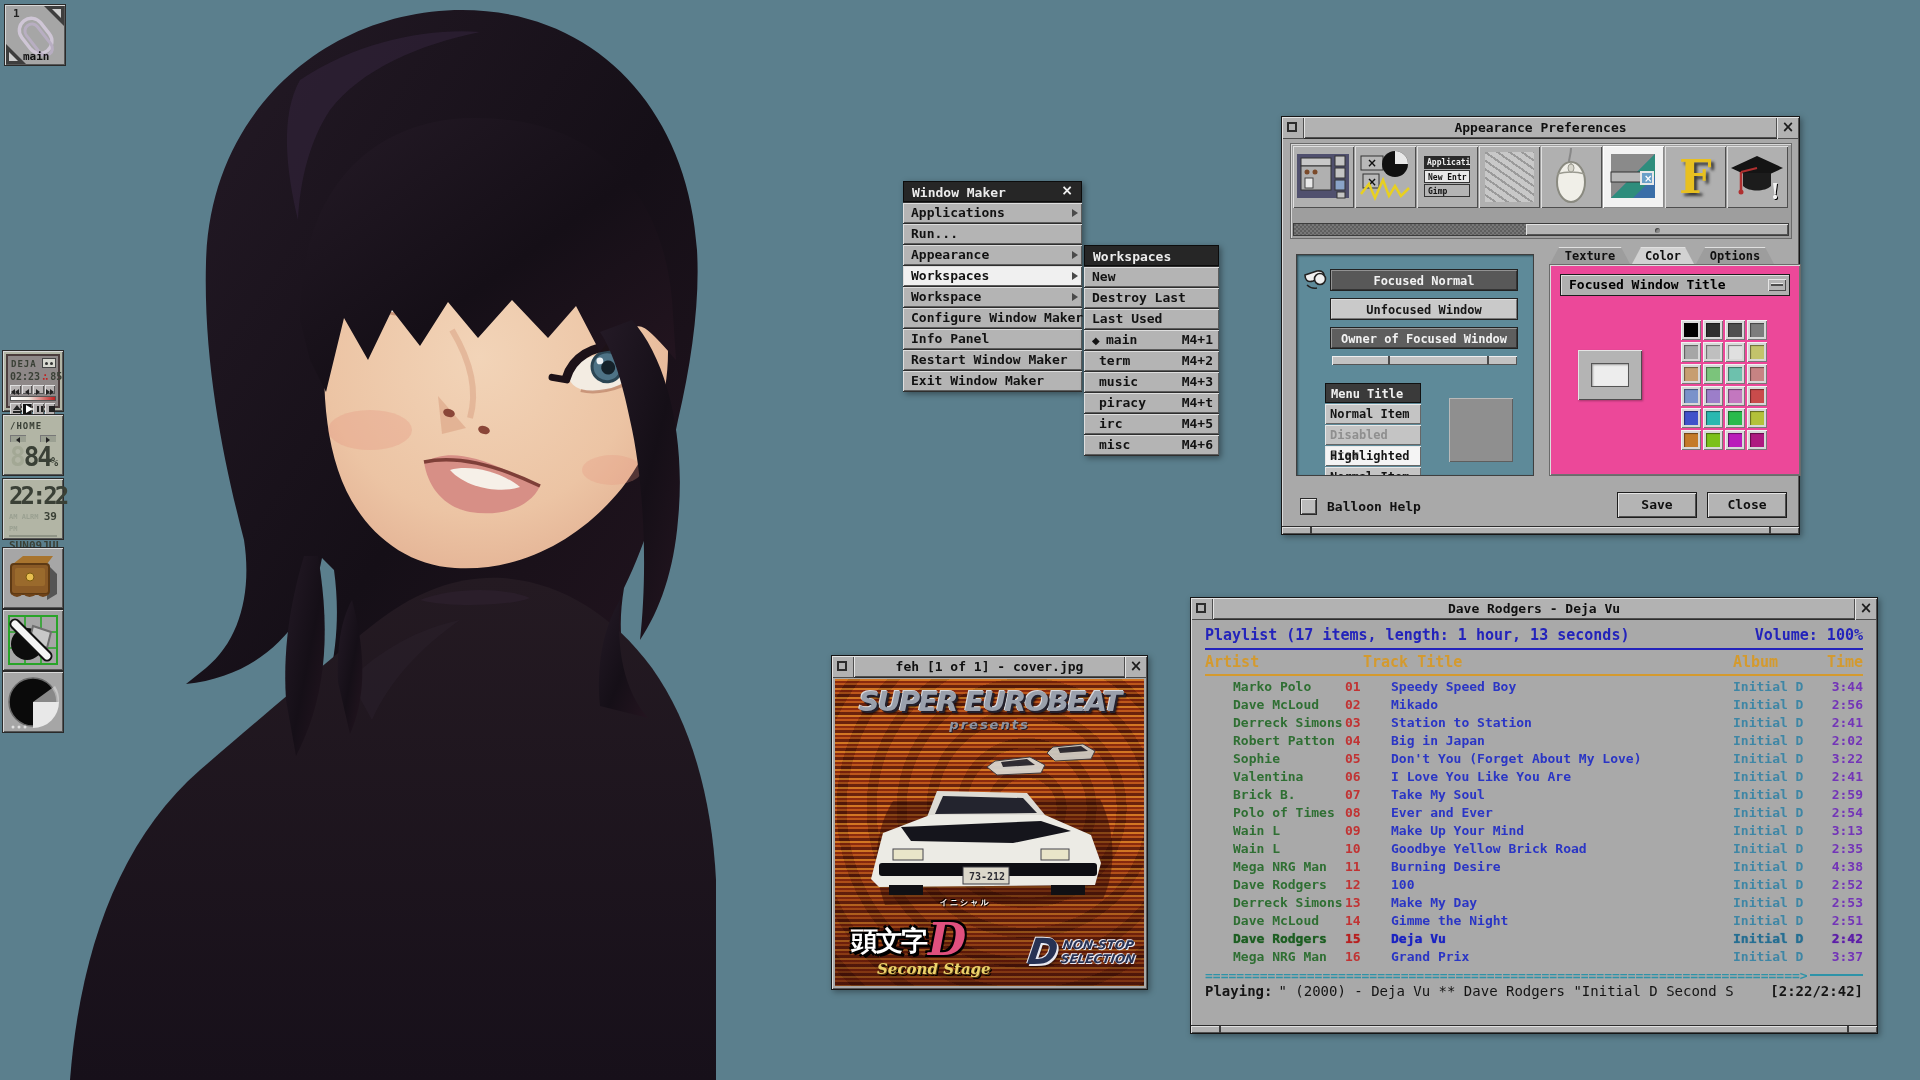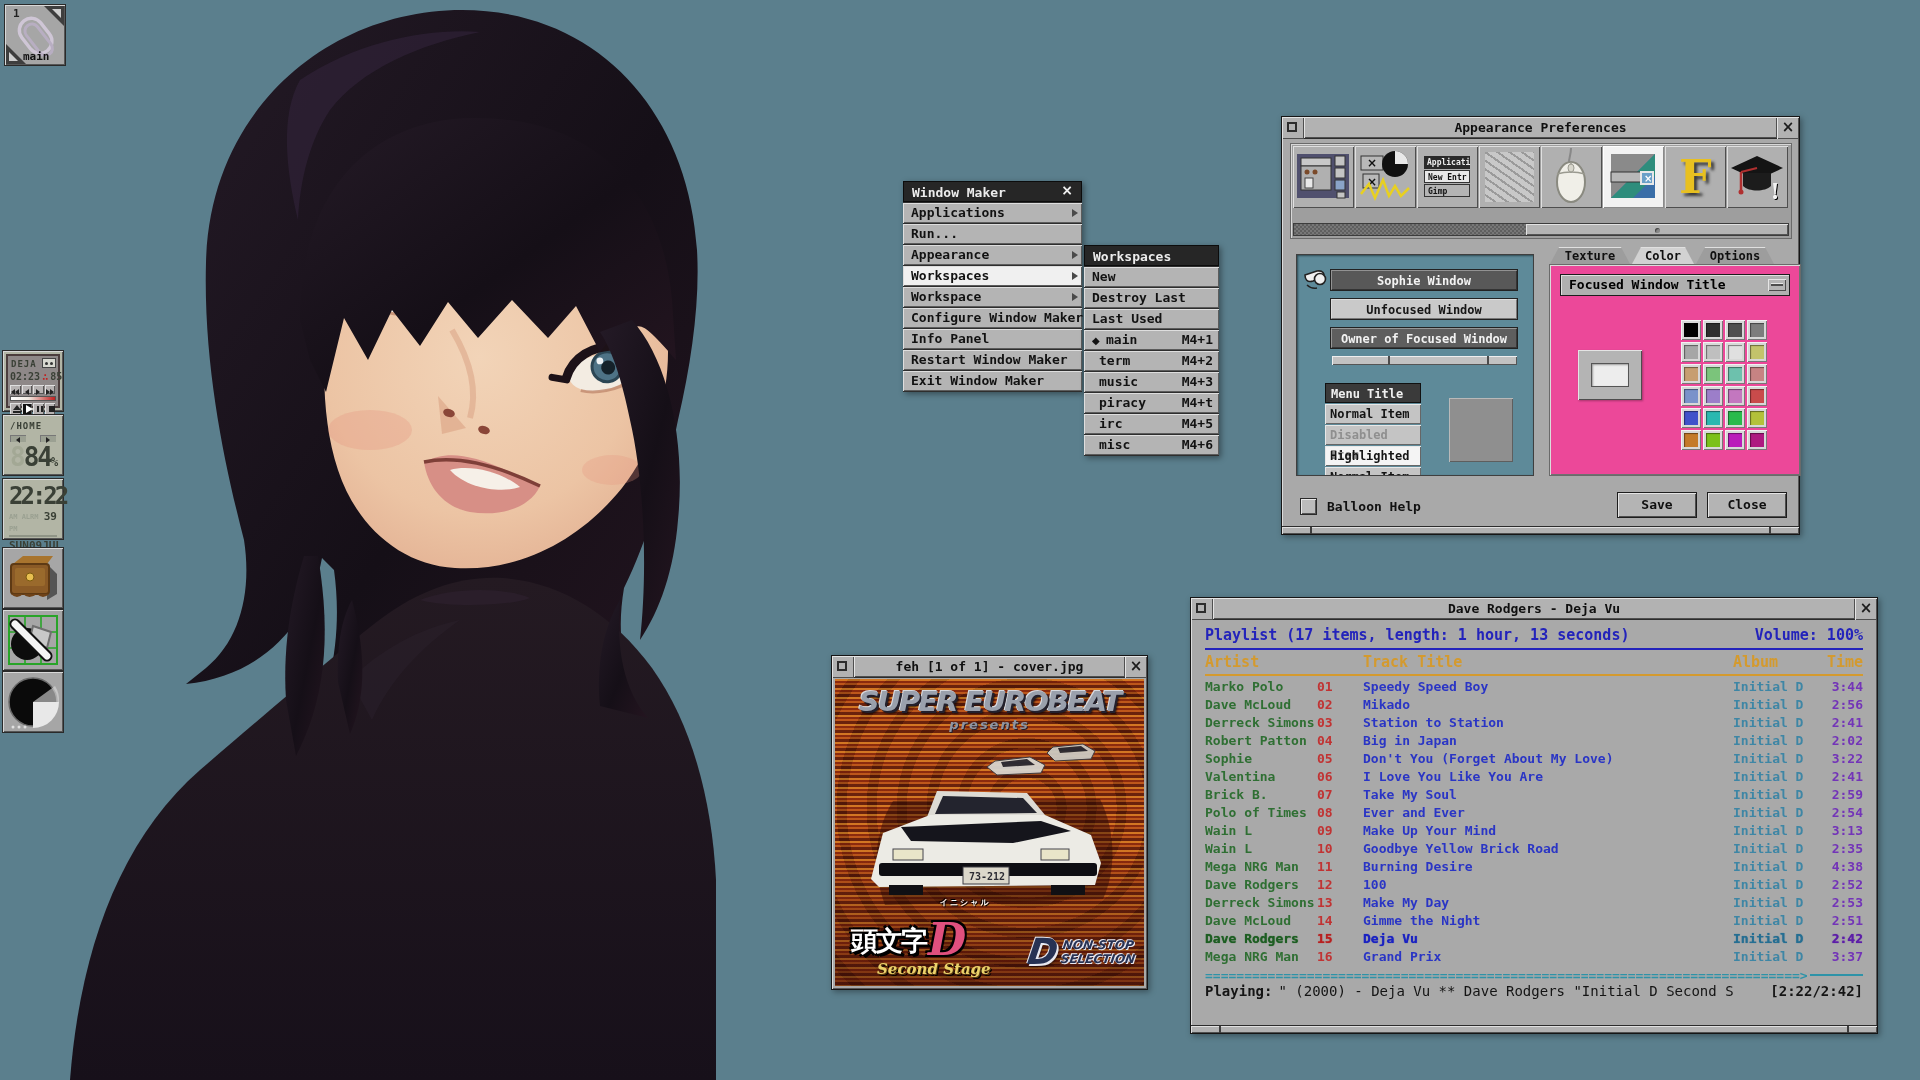--- a/index.html
+++ b/index.html
@@ -199,21 +199,21 @@
   #mp-sum .vol { margin-left:auto; }
   .rule-blue { height:2px; background:#2323bb; margin:4px 0 3px 0; }
   .rule-orange { height:2px; background:#d49a2e; margin:3px 0 2px 0; }
   #mp-head { display:flex; font:bold 15px "DejaVu Sans Mono",monospace; color:#d49a2e; margin-top:2px; }
   .c-artist { width:112px; flex:0 0 112px; overflow:hidden; white-space:nowrap; }
   .c-num { width:46px; flex:0 0 46px; }
   .c-title { flex:1; overflow:hidden; white-space:nowrap; }
   .c-album { width:88px; flex:0 0 88px; }
   .c-time { width:42px; flex:0 0 42px; text-align:right; }
   .trk { display:flex; height:18px; font:bold 13px "DejaVu Sans Mono",monospace; line-height:18px; }
-  .trk .a { color:#2f6f33; } .trk .n { color:#c13333; } .trk .t { color:#2a35c5; }
+  .trk .a { color:#2f6f33;margin-left:28px; } .trk .n { color:#c13333; } .trk .t { color:#2a35c5; }
   .trk .al { color:#3e86a5; } .trk .tm { color:#7334b8; }
   .trk.cur .a { color:#1d5e22; text-shadow:0 0 1px #1d5e22; }
   .trk.cur .n { color:#b81f1f; text-shadow:0 0 1px #b81f1f; }
   .trk.cur .t { color:#1a22c2; text-shadow:0 0 1px #1a22c2; }
   .trk.cur .al { color:#256e92; text-shadow:0 0 1px #256e92; }
   .trk.cur .tm { color:#5c1da8; text-shadow:0 0 1px #5c1da8; }
   #mp-prog { display:flex; align-items:center; height:14px; color:#2e93a8; font:bold 13px "DejaVu Sans Mono",monospace;
              overflow:hidden; white-space:nowrap; margin-top:2px; }
   #mp-prog .tail { flex:1; border-top:2px solid #2e93a8; margin-left:2px; }
   #mp-status { display:flex; font:14px "DejaVu Sans Mono",monospace; color:#141414; margin-top:1px; white-space:nowrap; overflow:hidden; }
@@ -535,21 +535,21 @@
         </div>
     </div>
   </div>
 
   <div id="preview">
     <svg id="pv-hand" width="24" height="26" viewBox="0 0 24 26">
       <path d="M2,10 L14,6 C20,5 22,9 20,12 L10,16 C4,18 2,14 2,10 Z" fill="#f0f0f0" stroke="#222" stroke-width="1.6"></path>
       <circle cx="17" cy="14" r="5.5" fill="#f0f0f0" stroke="#222" stroke-width="1.6"></circle>
       <path d="M4,20 Q8,24 14,23" stroke="#222" stroke-width="1.4" fill="none"></path>
     </svg>
-    <div class="pv-bar" id="pv-focused">Sophie Window</div>
+    <div class="pv-bar" id="pv-focused">Focused Normal</div>
     <div class="pv-bar" id="pv-unfocused">Unfocused Window</div>
     <div class="pv-bar" id="pv-owner">Owner of Focused Window</div>
     <div id="pv-resize">
         <i style="left:56px;"></i>
         <i style="right:28px;"></i>
       </div>
     <div id="pv-menu">
       <div class="pmt">Menu Title</div>
       <div class="pmi">Normal Item</div>
       <div class="pmi dis">Disabled Item</div>

